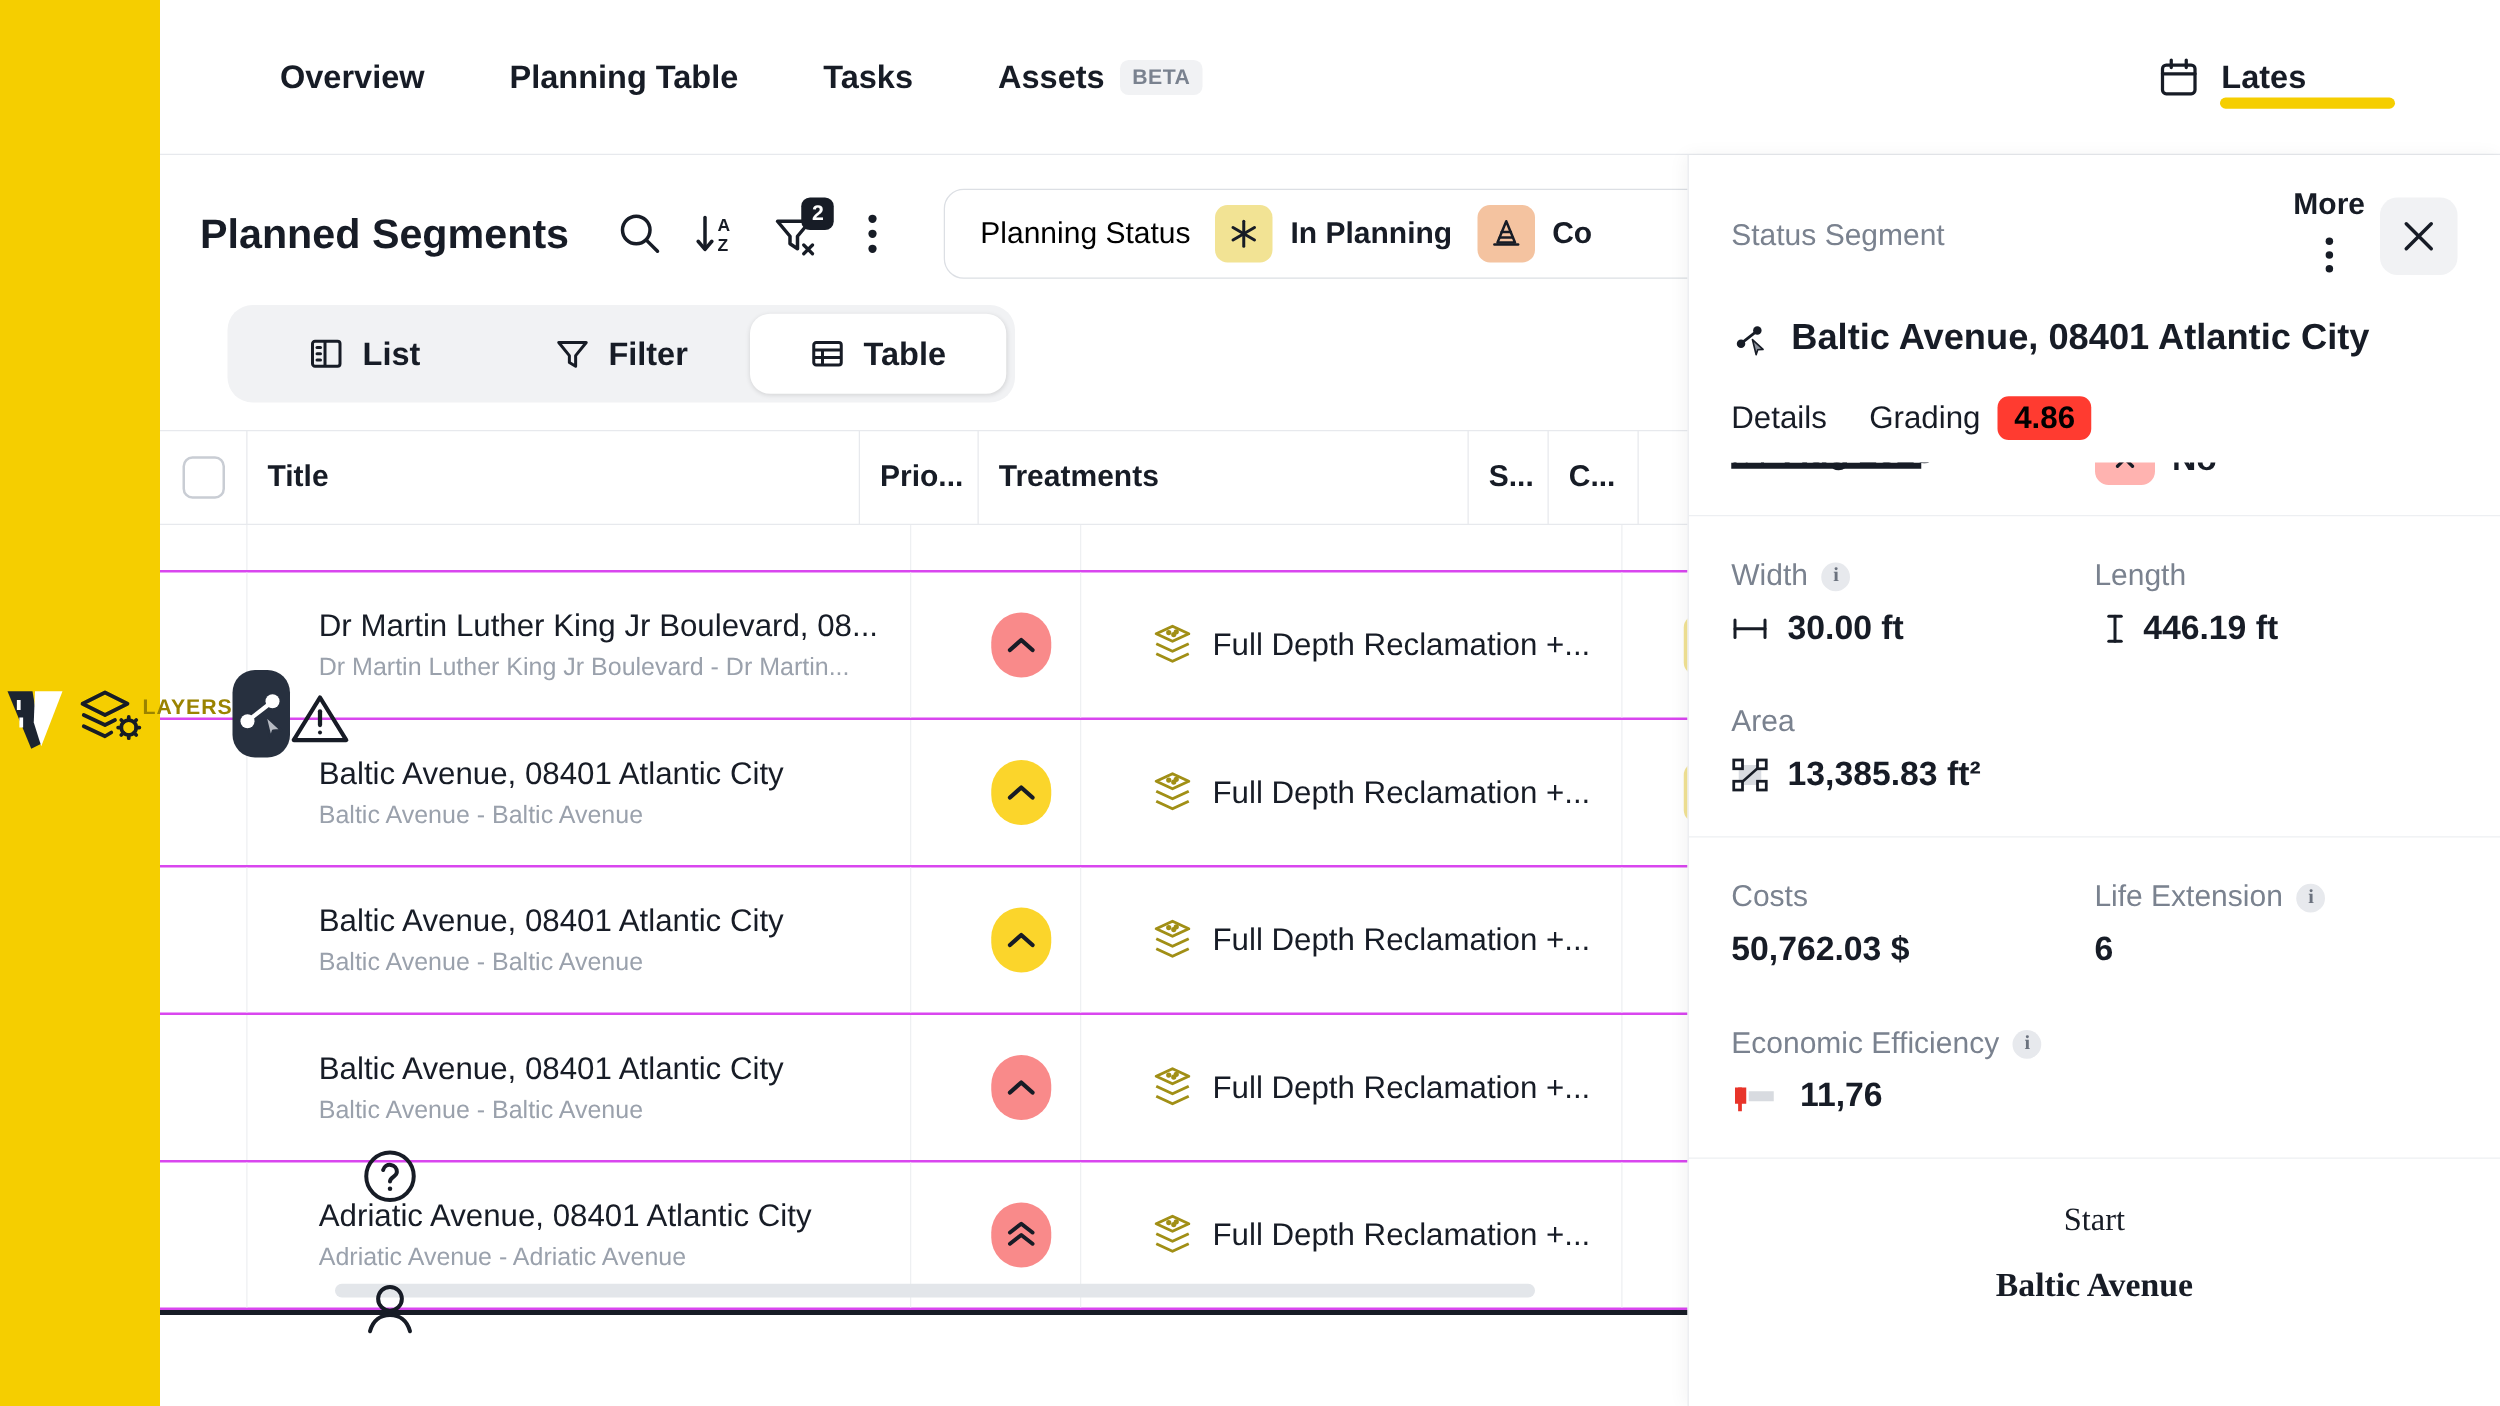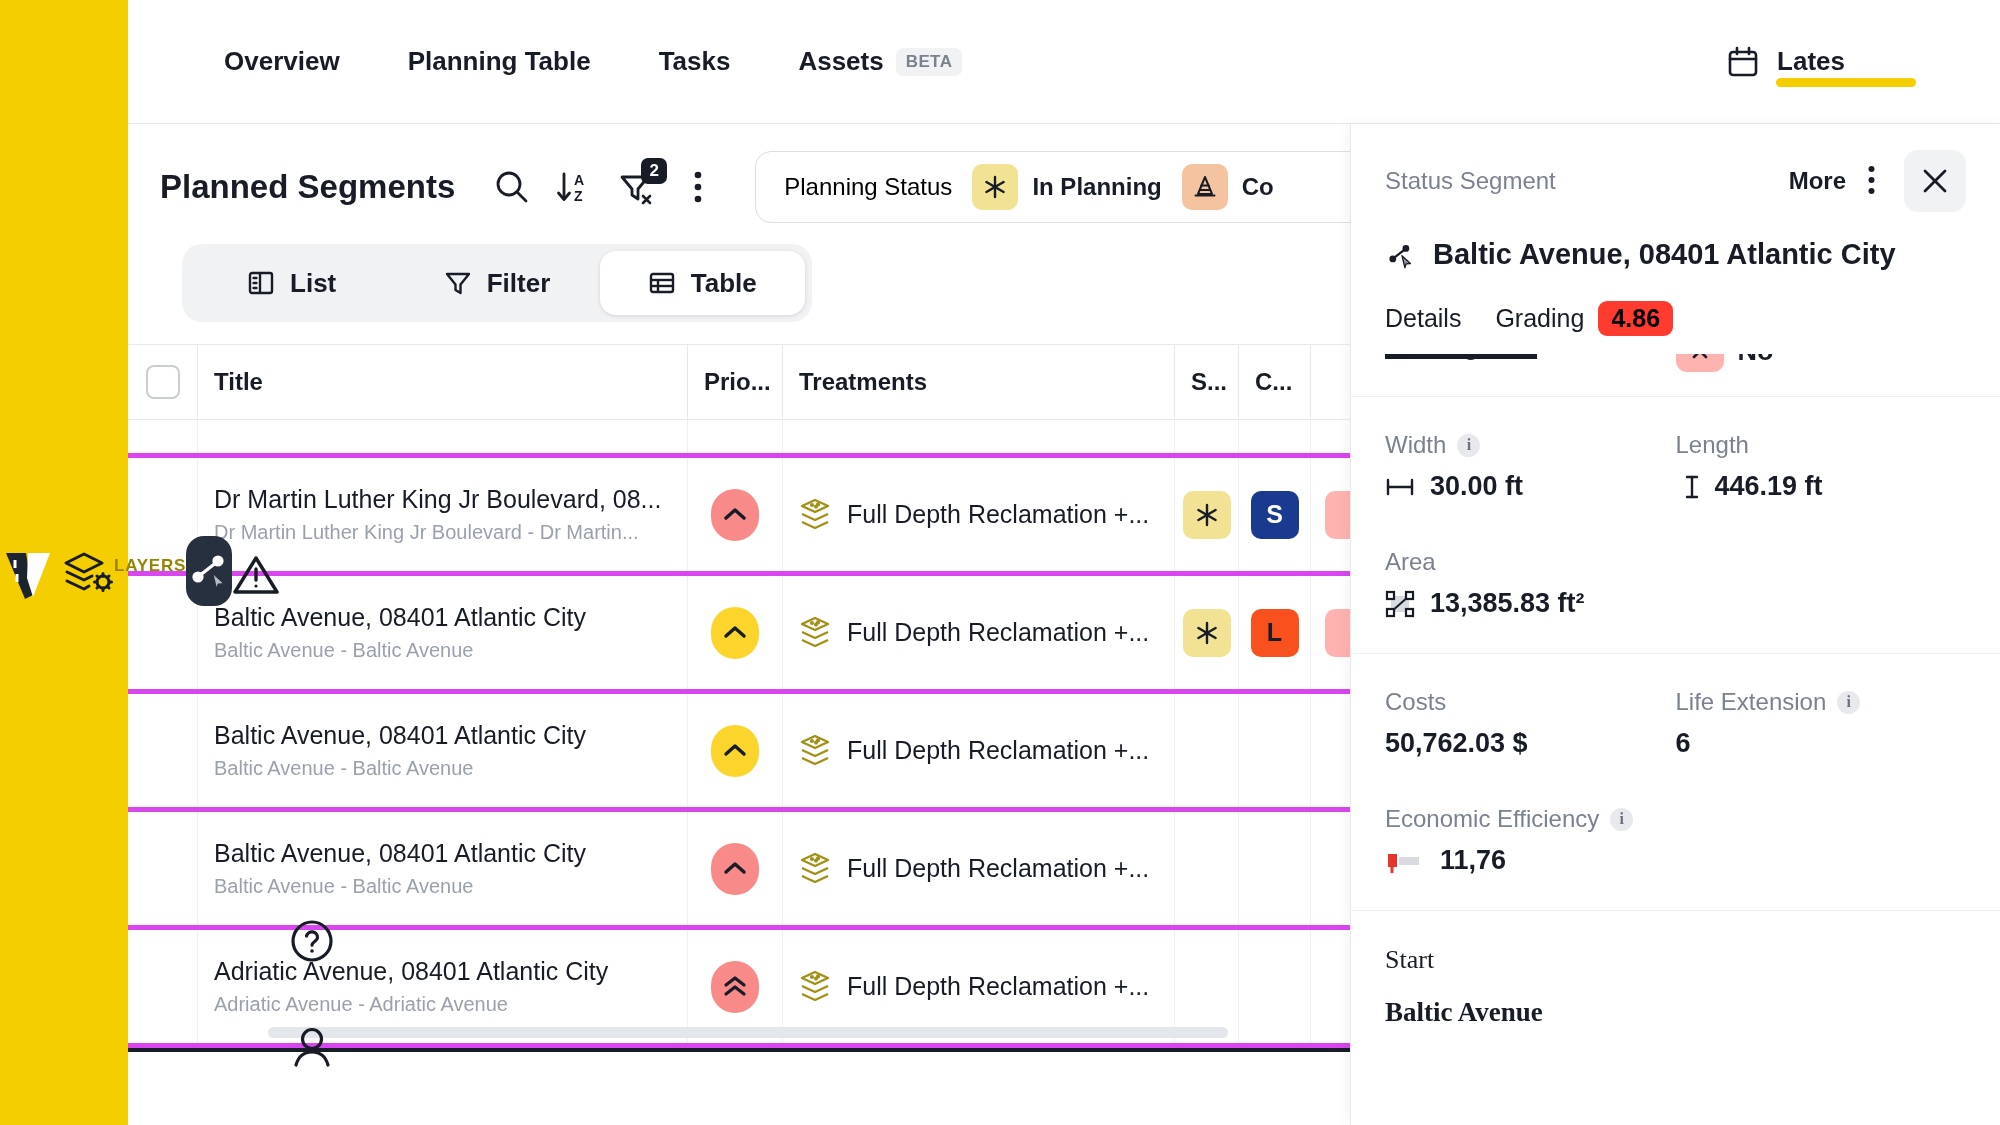--- a/index.html
+++ b/index.html
@@ -24,21 +24,21 @@
   .sb-label { font-size: 17px; font-weight: 700; letter-spacing: .8px; color: #9a8300; margin-top: 6px; }
   .sb-tile {
     width: 70px; height: 70px; border-radius: 18px; background: #27303F;
     display:flex; align-items:center; justify-content:center; margin-top: 16px;
   }
   .sb-warn { margin-top: 24px; }
   .sb-bottom { margin-top: auto; display:flex; flex-direction:column; align-items:center; padding-bottom: 48px; }
   .sb-bottom .sb-icon { margin-top: 46px; }
 
   
-  .main { flex: 1 1 auto; position: relative; height: 1059px; background: #fff; }
+  .main { flex: 1 1 auto; position: relative; height: 1059px; background: #fff; text-align: center; }
 
   
   .topnav {
     height: 124px; display: flex; align-items: center; background: #fff;
     border-bottom: 1px solid #E7E9ED; position: relative;
   }
   .nav-items { display: flex; align-items: center; gap: 0; padding-left: 62px; }
   .nav-item {
     font-size: 26px; font-weight: 700; color: #171C26; padding: 0 34px;
     white-space: nowrap; display:flex; align-items:center; gap: 12px;
@@ -95,21 +95,21 @@
   .c-check { width: 70px; justify-content:center; padding-left:0; }
   .c-title { width: 490px; }
   .c-prio  { width: 95px; }
   .c-treat { width: 392px; }
   .c-s     { width: 64px; }
   .c-c     { width: 72px; }
   .c-r     { width: 92px; border-right: none; }
   .chkbox { width: 34px; height: 34px; border: 2px solid #C9CDD4; border-radius: 8px; background:#fff; }
 
   .tbody { }
-  .trow { display:flex; align-items: stretch; border-bottom: 5px solid #d946ef; }
+  .trow { display:flex; align-items: stretch; border-bottom: 2px solid #d946ef; gap: 41px; }
   .trow.spacer { height: 38px; }
   .td { display:flex; align-items:center; border-right: 1px solid #EEF0F2; padding-left: 16px; }
   .td.c-r { border-right:none; }
   .cell-title { flex-direction: column; align-items: flex-start; justify-content: center; gap: 7px; }
   .t-main { font-size: 25px; color: #171C26; white-space: nowrap; }
   .t-sub  { font-size: 20px; color: #9AA1AC; white-space: nowrap; }
   .prio-pill { width: 48px; height: 52px; border-radius: 26px; display:flex; align-items:center; justify-content:center; }
   .treat { display:flex; align-items:center; gap: 16px; }
   .treat-txt { font-size: 25px; color:#171C26; white-space: nowrap; }
   .sq-badge { width: 48px; height: 48px; border-radius: 10px; display:flex; align-items:center;
@@ -119,21 +119,21 @@
       background: #E3E6EA; border-radius: 6px; }
 
   
   .panel {
     position: absolute; right: 0; top: 124px; width: 650px; height: 1001px;
     background: #fff; border-left: 1px solid #E7E9ED; z-index: 20;
     box-shadow: -2px 0 14px rgba(0,0,0,.05);
   }
   .p-head { display:flex; align-items:center; padding: 26px 34px 0 34px; }
   .p-kicker { font-size: 24px; color: #7A828F; }
-  .p-more { margin-left: auto; display:flex; align-items:center; gap: 4px; }
+  .p-more { margin-left: auto; display:flex; align-items:center; gap: 4px; flex-direction: column; }
   .p-more-txt { font-size: 24px; font-weight: 700; color: #171C26; }
   .p-kebab { width: 42px; height: 46px; display:flex; align-items:center; justify-content:center; }
   .p-close { width: 62px; height: 62px; border-radius: 14px; background:#F1F2F4;
              display:flex; align-items:center; justify-content:center; margin-left: 12px; }
   .p-title-row { display:flex; align-items:center; gap: 18px; padding: 26px 34px 0 34px; }
   .p-title { font-size: 29px; font-weight: 700; color:#171C26; white-space: nowrap; }
   .p-tabs { display:flex; align-items:center; gap: 34px; padding: 30px 34px 0 34px; }
   .p-tab { font-size: 25px; color:#171C26; display:flex; align-items:center; gap: 14px; }
   .p-tab.active { font-weight: 400; }
   .grade-pill { background:#FF3B30; color:#000000; font-size: 25px; font-weight: 700;

